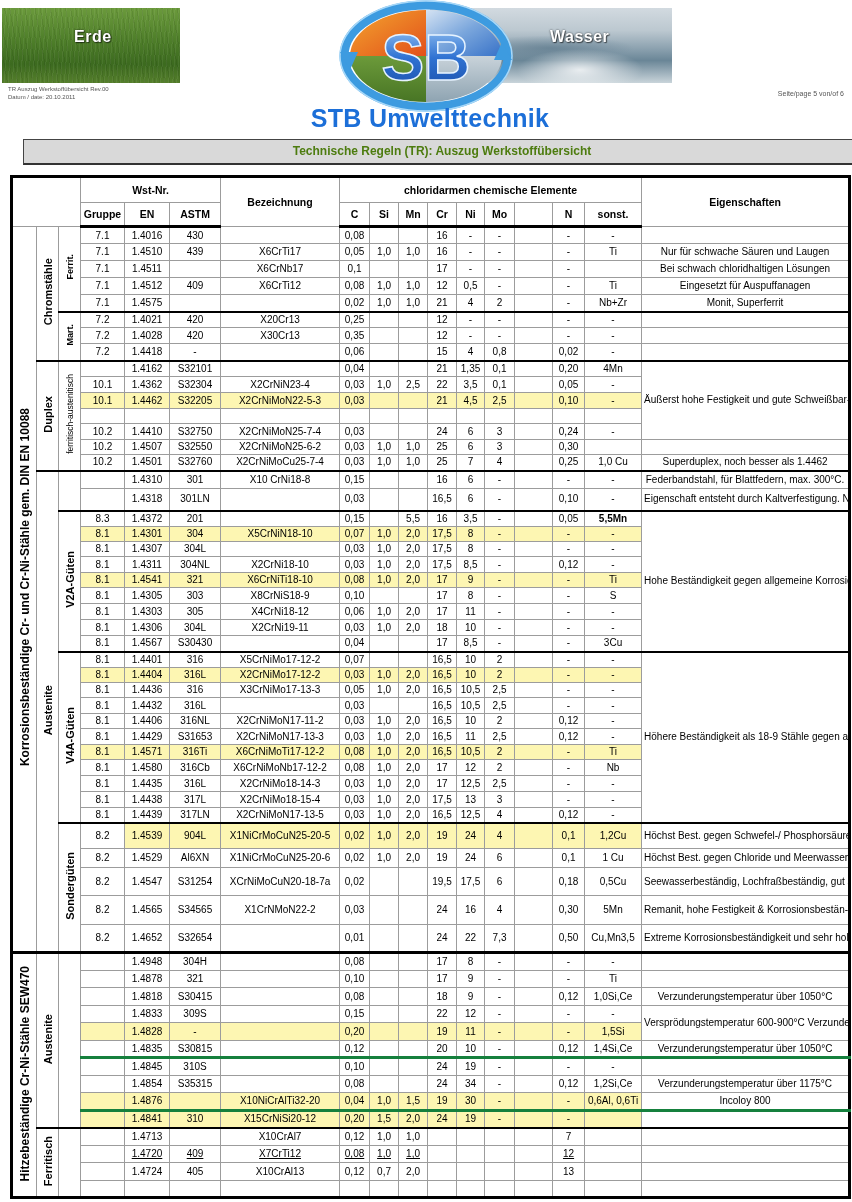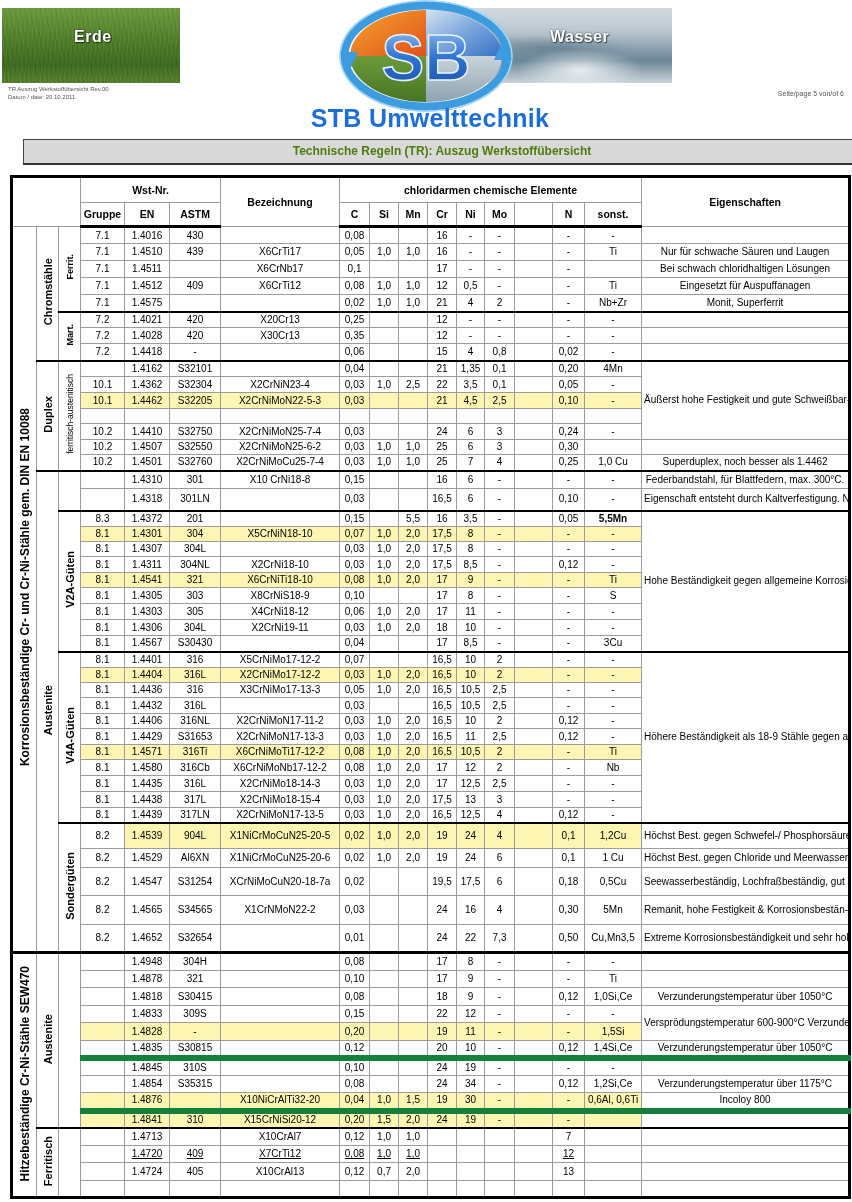--- a/index.html
+++ b/index.html
@@ -54,21 +54,21 @@
 td.k1{border-left:1px solid #000;}
 td.k3{border-left:1px solid #000;}
 td.k4{border-left:2px solid #000;text-align:left;padding-left:4px;}
 td.k12{font-size:9px;}
 td.b{font-weight:bold;}
 td.eig{border-left:2px solid #000;text-align:left;font-size:8.5px;line-height:10.5px;white-space:pre;padding:0 2px;}
 td.grp{border:1px solid #000;padding:0;}
 td.hl{background:var(--hl);}
 tr.sec>td{border-top:2px solid #000;}
 tr.sec2>td{border-top:3px solid #000;}
-tr.dk>td{border-top:6px solid #15803d;text-align:center;}
+tr.dk>td{border-top:3px solid #15803d;text-align:center;}
 .vt{display:inline-block;writing-mode:vertical-rl;transform:rotate(180deg);white-space:nowrap;font-weight:bold;}
 td.g1 .vt{font-size:12px;}
 td.g2 .vt{font-size:11px;}
 td.g3 .vt{font-size:11px;}
 td.g3 .vt.short{font-size:9px;}
 td.g3 .vt.small{font-size:8.5px;font-weight:normal;}
 </style>
 </head>
 <body style="--hl: #fdf6b2;">
 

